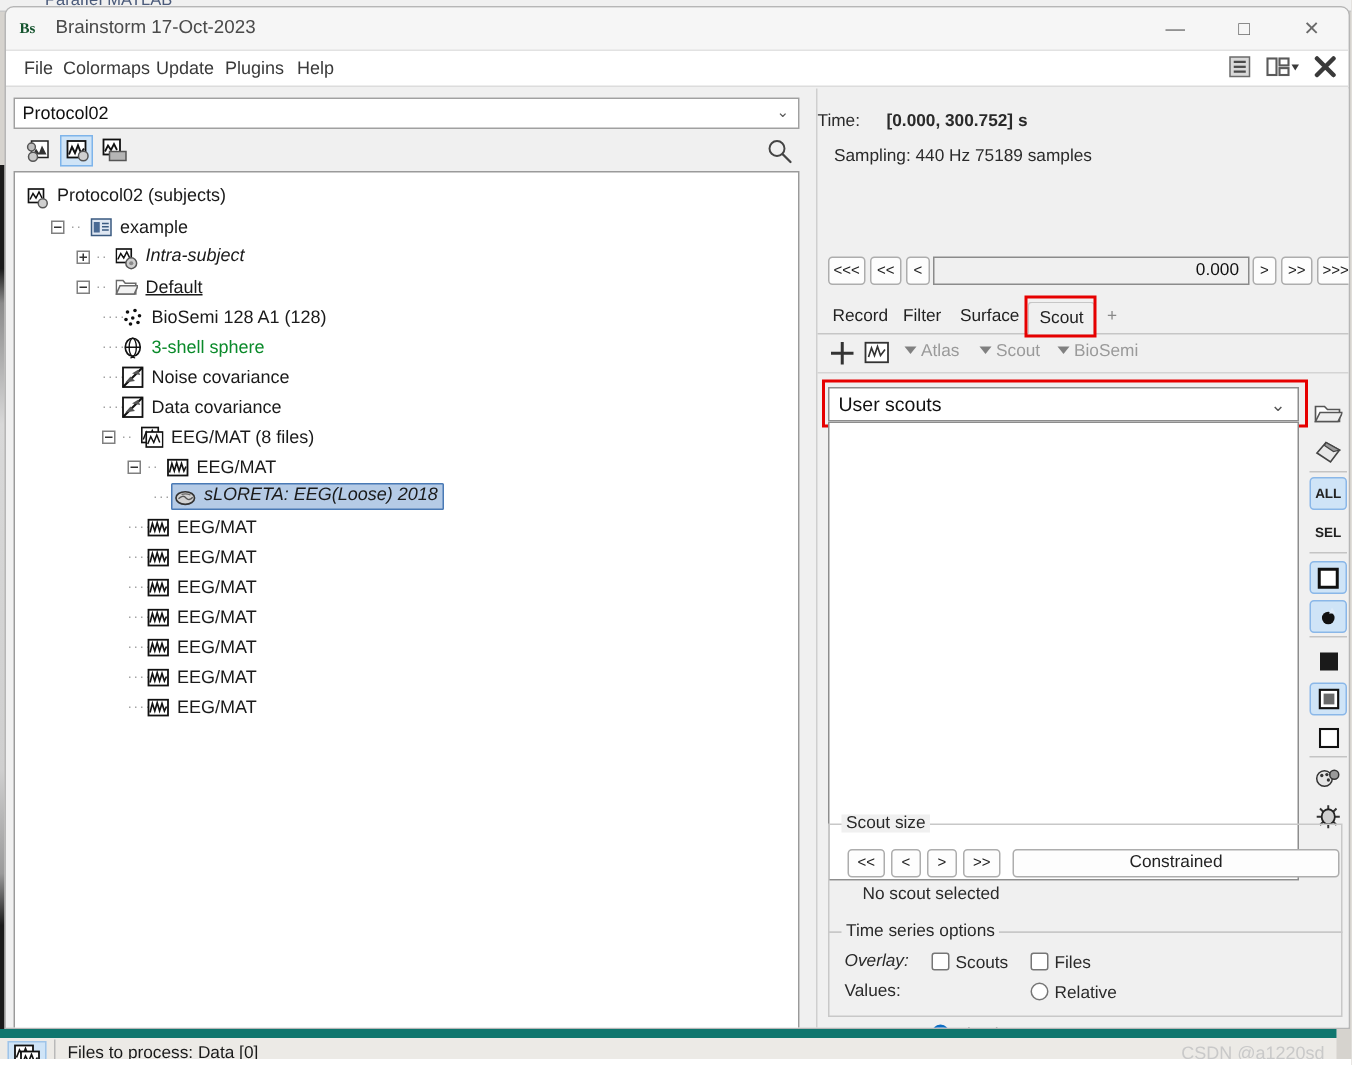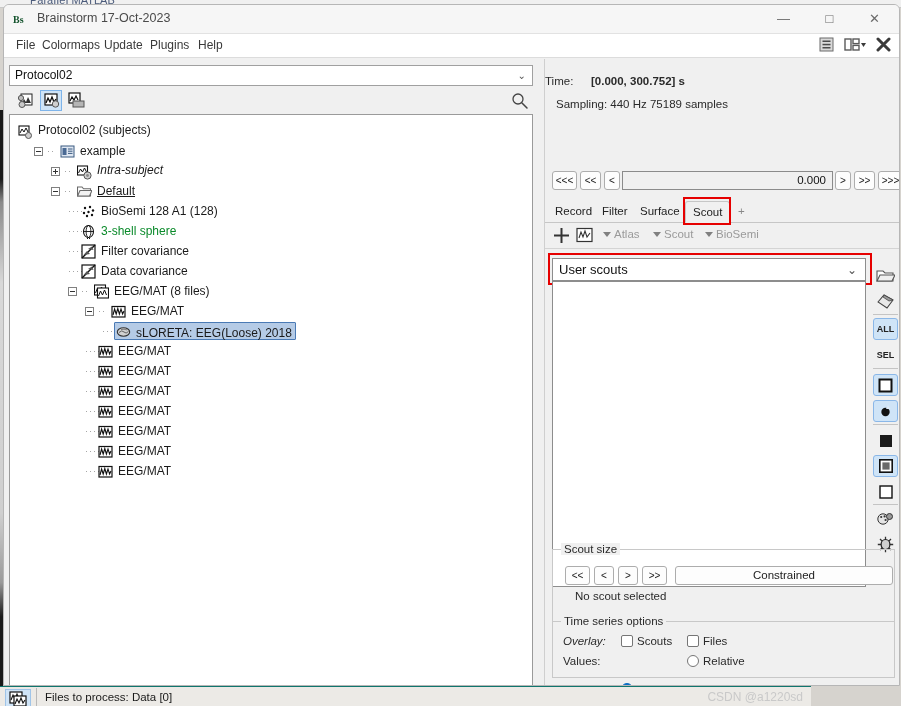--- a/index.html
+++ b/index.html
@@ -245,22 +245,22 @@
     margin-right: 4px; position: relative;
   }
   .radio.on { background: #0d6ec4; border-color: #0d6ec4; }
   .radio.on::after {
     content: ""; position: absolute; left: 3px; top: 3px;
     width: 6px; height: 6px; border-radius: 50%; background: #fff;
   }
 
   
   .statusbar {
-    position: absolute; left: 0px; top: 686px; width: 811px; height: 24px;
-    background: #eceae6; border-top: 1px solid #0f766e; padding-left: 30px;
+    position: absolute; left: 0px; top: 686px; width: 891px; height: 24px;
+    background: #eceae6; border-top: 6px solid #0f766e; padding-left: 30px;
   }
   .st-icon {
     position: absolute; left: 5px; top: 2px; width: 26px; height: 20px;
     background: #cfe4f7; border: 1px solid #9fc4e8;
     display: flex; align-items: center; justify-content: center;
   }
   .st-field {
     position: absolute; left: 36px; top: 1px; width: 858px; height: 22px;
     border: 1px solid #b9b9b9; border-top: none; border-right: none;
   }
@@ -468,21 +468,21 @@
               <span class="dots">····</span>
               <span class="" style="display:inline-flex;align-items:center;height:18px;">
                 <span class="ticon">
                   <svg width="15" height="15" viewBox="0 0 15 15">
                     <rect x="1" y="1" width="13" height="13" fill="#fff" stroke="#111" stroke-width="1.2"></rect>
                     <path d="M1,14 L14,1" stroke="#111" stroke-width="1.4"></path>
                     <path d="M2.5,11 L6,7 L9,10" fill="#555"></path>
                     <path d="M7,5 L11,2.5 L12.5,6 Z" fill="#555"></path>
                   </svg>
                 </span>
-                <span class="tlabel">Filter covariance</span>
+                <span class="tlabel">Noise covariance</span>
               </span>
             </div>
             <div class="trow">
               <span class="tind" style="width:58px"></span>
               <span class="dots">····</span>
               <span class="" style="display:inline-flex;align-items:center;height:18px;">
                 <span class="ticon">
                   <svg width="15" height="15" viewBox="0 0 15 15">
                     <rect x="1" y="1" width="13" height="13" fill="#fff" stroke="#111" stroke-width="1.2"></rect>
                     <path d="M1,14 L14,1" stroke="#111" stroke-width="1.4"></path>
@@ -519,21 +519,21 @@
                     <rect x="1" y="2.5" width="13" height="10.5" fill="#fff" stroke="#111" stroke-width="1.2"></rect>
                     <path d="M2,11 L3.6,5 L5.2,10 L6.8,4.5 L8.4,10 L10,5 L11.6,10 L13,7" fill="none" stroke="#111" stroke-width="1.1"></path>
                   </svg>
                 </span>
                 <span class="tlabel">EEG/MAT</span>
               </span>
             </div>
             <div class="trow">
               <span class="tind" style="width:92px"></span>
               <span class="dots">····</span>
-              <span class="selected-row" style="display:inline-flex;align-items:flex-start;height:18px;">
+              <span class="selected-row" style="display:inline-flex;align-items:flex-end;height:18px;font-style:italic;">
                 <span class="ticon">
                   <svg width="15" height="15" viewBox="0 0 15 15">
                     <ellipse cx="7.5" cy="8" rx="6.2" ry="4.2" fill="#d2d2d2" stroke="#333" stroke-width="1.1"></ellipse>
                     <path d="M3,8.5 Q6,5.5 8,8 Q10,10.3 12.5,7.5" fill="none" stroke="#555" stroke-width="0.9"></path>
                     <path d="M5,5.6 Q8,4.6 11,6" fill="none" stroke="#666" stroke-width="0.8"></path>
                   </svg>
                 </span>
                 <span class="tlabel">sLORETA: EEG(Loose) 2018</span>
               </span>
             </div>

